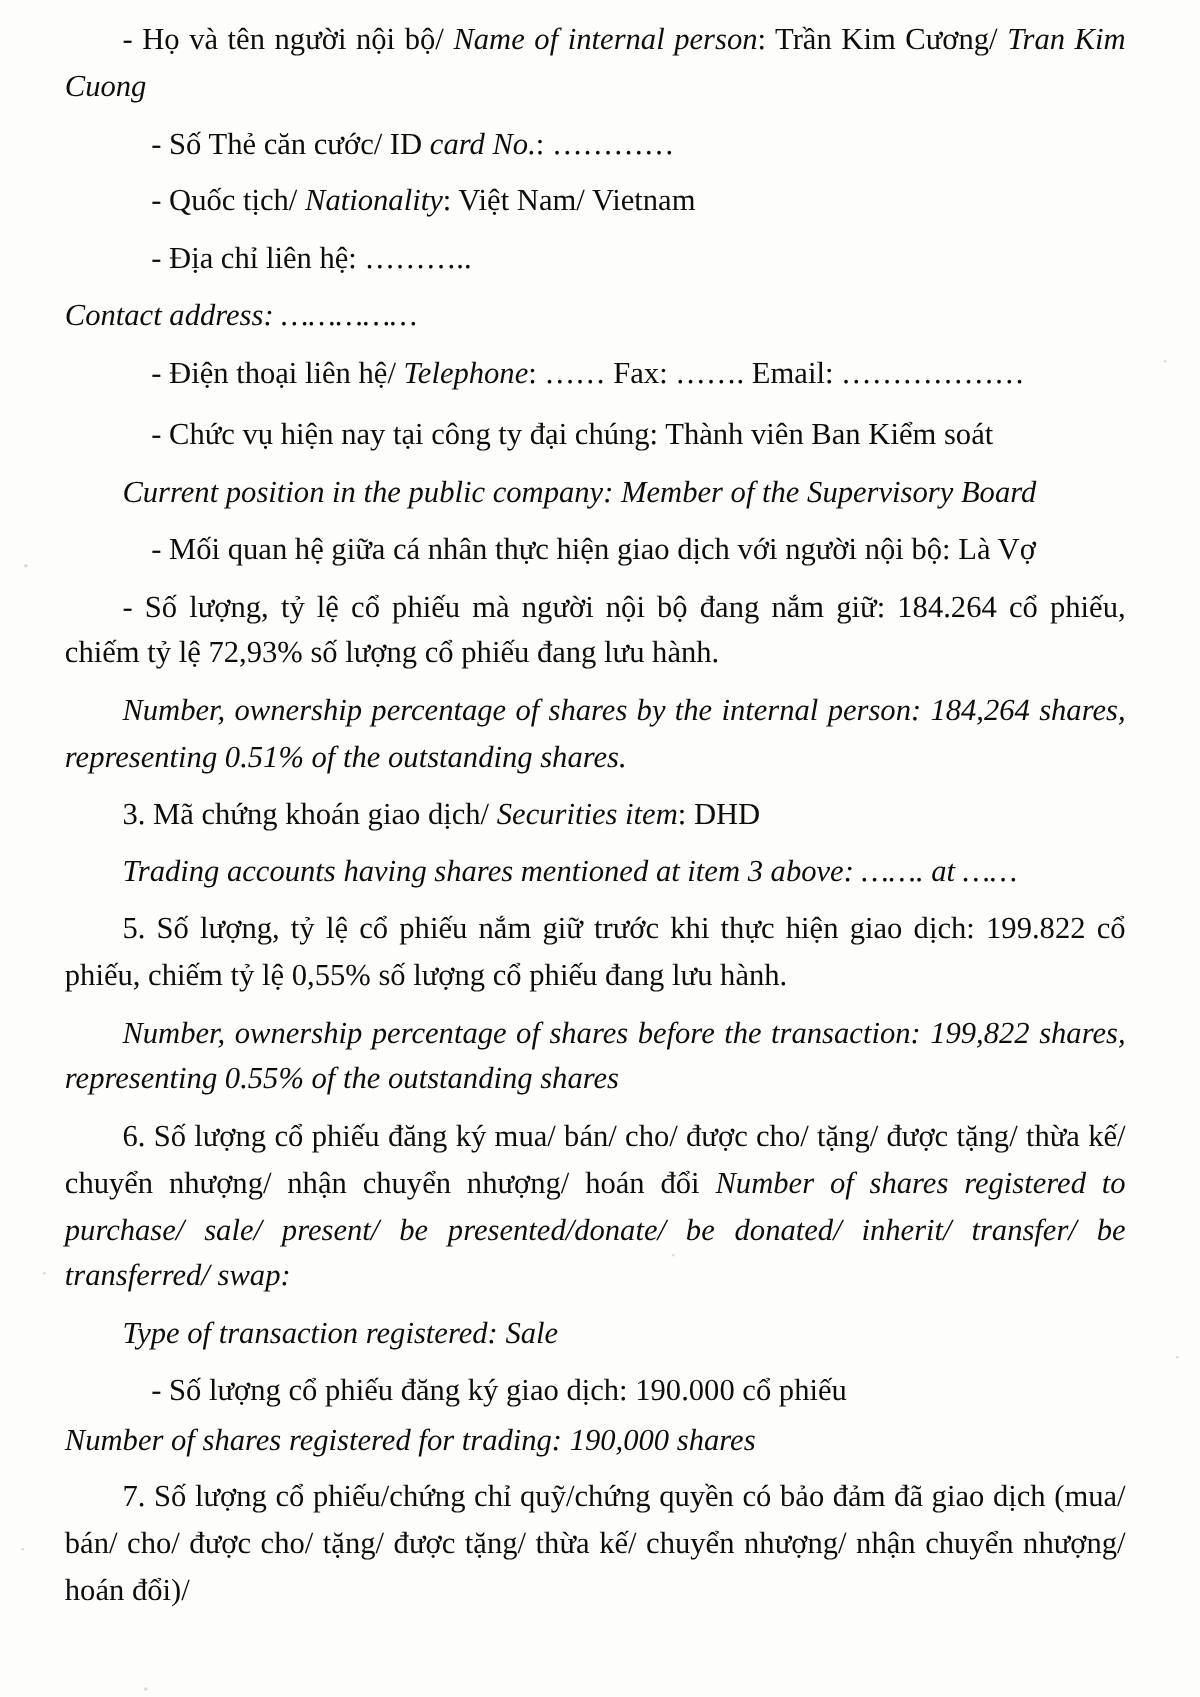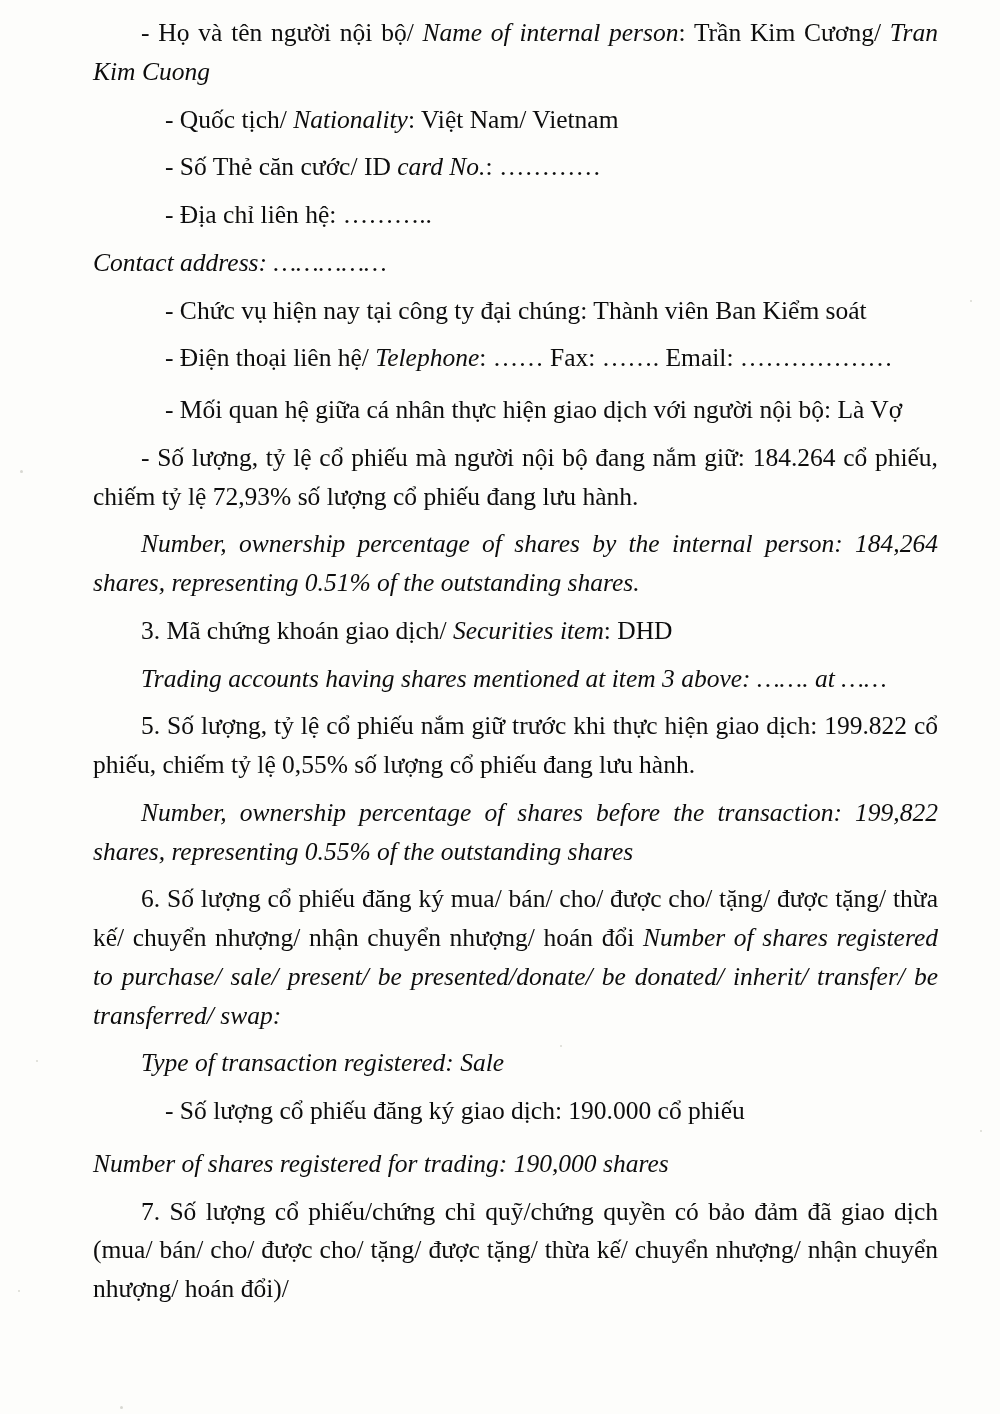--- a/index.html
+++ b/index.html
@@ -12,21 +12,21 @@
     height: 1414px;
     font-family: "Liberation Serif", serif;
     color: #0d0d0d;
     position: relative;
     overflow: hidden;
   }
   .page {
     box-sizing: border-box;
     width: 1000px;
     height: 1414px;
-    padding: 14px 62px 10px 93px;
+    padding: 14px 62px 10px 54px;
     background: #fdfdfb;
   }
   .doc {
     font-size: 25.5px;
     line-height: 1.52;
     text-align: justify;
     text-justify: inter-word;
   }
   p {
     margin: 0 0 9px 0;
@@ -37,45 +37,46 @@
   .ind-lg {
     text-indent: 72px;
   }
   .noind {
     text-indent: 0;
   }
   .it {
     font-style: italic;
   }
   .tight {
-    margin-bottom: 14px;
+    margin-bottom: 2px;
   }
   .gap {
     margin-bottom: 13px;
   }
   
   .speck {
     position: absolute;
     background: #d8d8d2;
     border-radius: 50%;
     pointer-events: none;
   }
 </style>
 </head>
 <body>
 
 <div class="page">
   <div class="doc" id="doc-body">
       <p class="ind"><span>- Họ và tên người nội bộ/ </span><span class="it">Name of internal person</span><span>: Trần Kim Cương/ </span><span class="it">Tran Kim Cuong</span></p>
+      <p class="ind-lg"><span>- Số Thẻ căn cước/ ID </span><span class="it">card No.</span><span>: …………</span></p>
       <p class="ind-lg"><span>- Quốc tịch/ </span><span class="it">Nationality</span><span>: Việt Nam/ Vietnam</span></p>
-      <p class="ind-lg"><span>- Số Thẻ căn cước/ ID </span><span class="it">card No.</span><span>: …………</span></p>
       <p class="ind-lg"><span>- Địa chỉ liên hệ: ………..</span></p>
       <p class="noind"><span class="it">Contact address: ……………</span></p>
+      <p class="ind-lg gap"><span>- Điện thoại liên hệ/ </span><span class="it">Telephone</span><span>: …… Fax: ……. Email: ………………</span></p>
       <p class="ind-lg"><span>- Chức vụ hiện nay tại công ty đại chúng: Thành viên Ban Kiểm soát</span></p>
-      <p class="ind-lg gap"><span>- Điện thoại liên hệ/ </span><span class="it">Telephone</span><span>: …… Fax: ……. Email: ………………</span></p>
+      <p class="ind"><span class="it">Current position in the public company: Member of the Supervisory Board</span></p>
       <p class="ind-lg"><span>- Mối quan hệ giữa cá nhân thực hiện giao dịch với người nội bộ: Là Vợ</span></p>
       <p class="ind"><span>- Số lượng, tỷ lệ cổ phiếu mà người nội bộ đang nắm giữ: 184.264 cổ phiếu, chiếm tỷ lệ 72,93% số lượng cổ phiếu  đang lưu hành.</span></p>
       <p class="ind"><span class="it">Number, ownership percentage of shares by the internal person: 184,264 shares, representing 0.51% of the outstanding shares.</span></p>
       <p class="ind"><span>3. Mã chứng khoán giao dịch/ </span><span class="it">Securities item</span><span>: DHD</span></p>
       <p class="ind"><span class="it">Trading accounts having shares mentioned at item 3 above: ……. at ……</span></p>
       <p class="ind"><span>5. Số lượng, tỷ lệ cổ phiếu nắm giữ trước khi thực hiện giao dịch: 199.822 cổ phiếu, chiếm tỷ lệ 0,55% số lượng cổ phiếu đang lưu hành.</span></p>
       <p class="ind"><span class="it">Number, ownership percentage of shares before the transaction: 199,822 shares, representing 0.55% of the outstanding shares</span></p>
       <p class="ind"><span>6. Số lượng cổ phiếu đăng ký mua/ bán/ cho/ được cho/ tặng/ được tặng/ thừa kế/ chuyển nhượng/ nhận chuyển nhượng/ hoán đổi </span><span class="it">Number of shares registered to purchase/ sale/ present/ be presented/donate/ be donated/ inherit/ transfer/ be transferred/ swap:</span></p>
       <p class="ind"><span class="it">Type of transaction registered: Sale</span></p>
       <p class="ind-lg tight"><span>- Số lượng cổ phiếu đăng ký giao dịch: 190.000  cổ phiếu</span></p>

